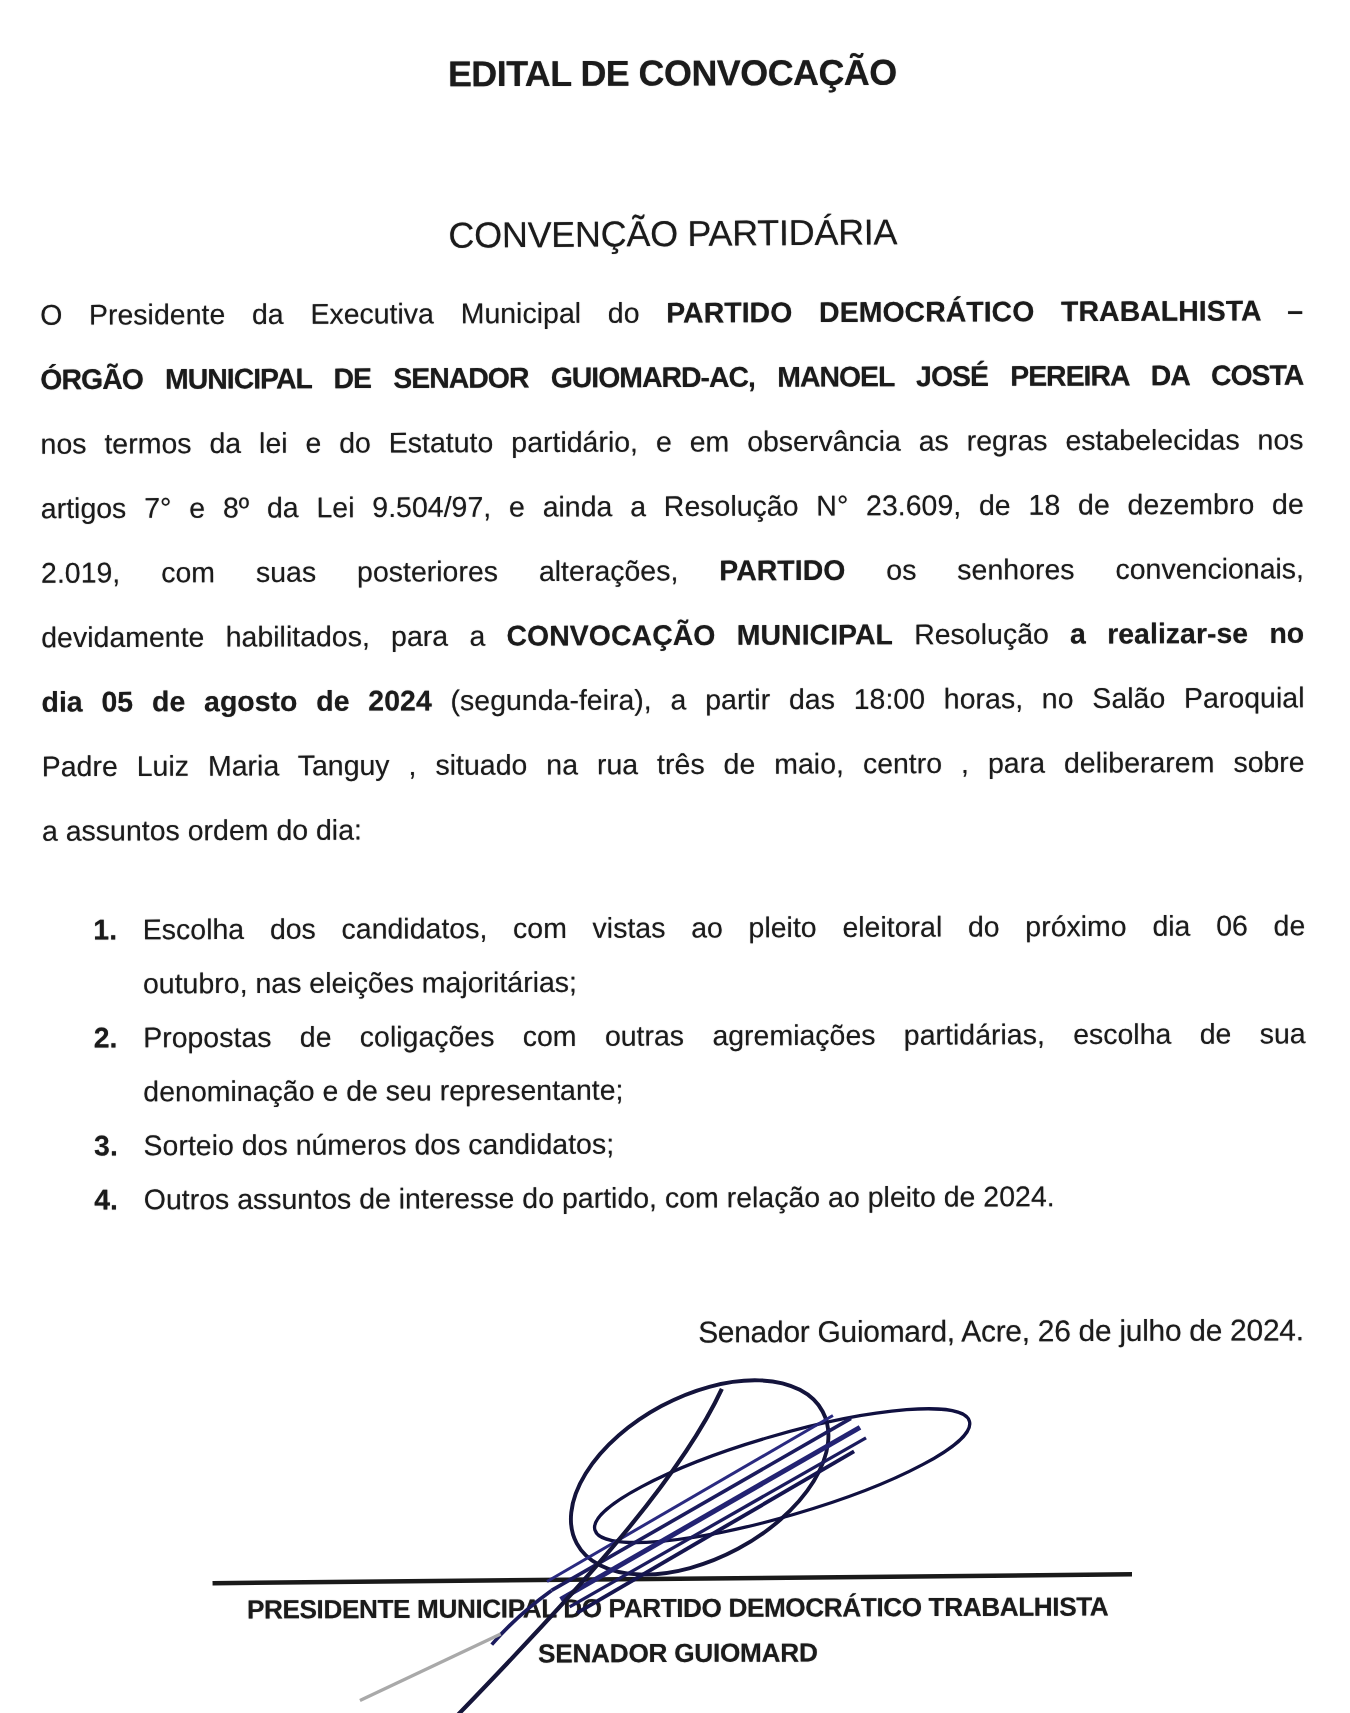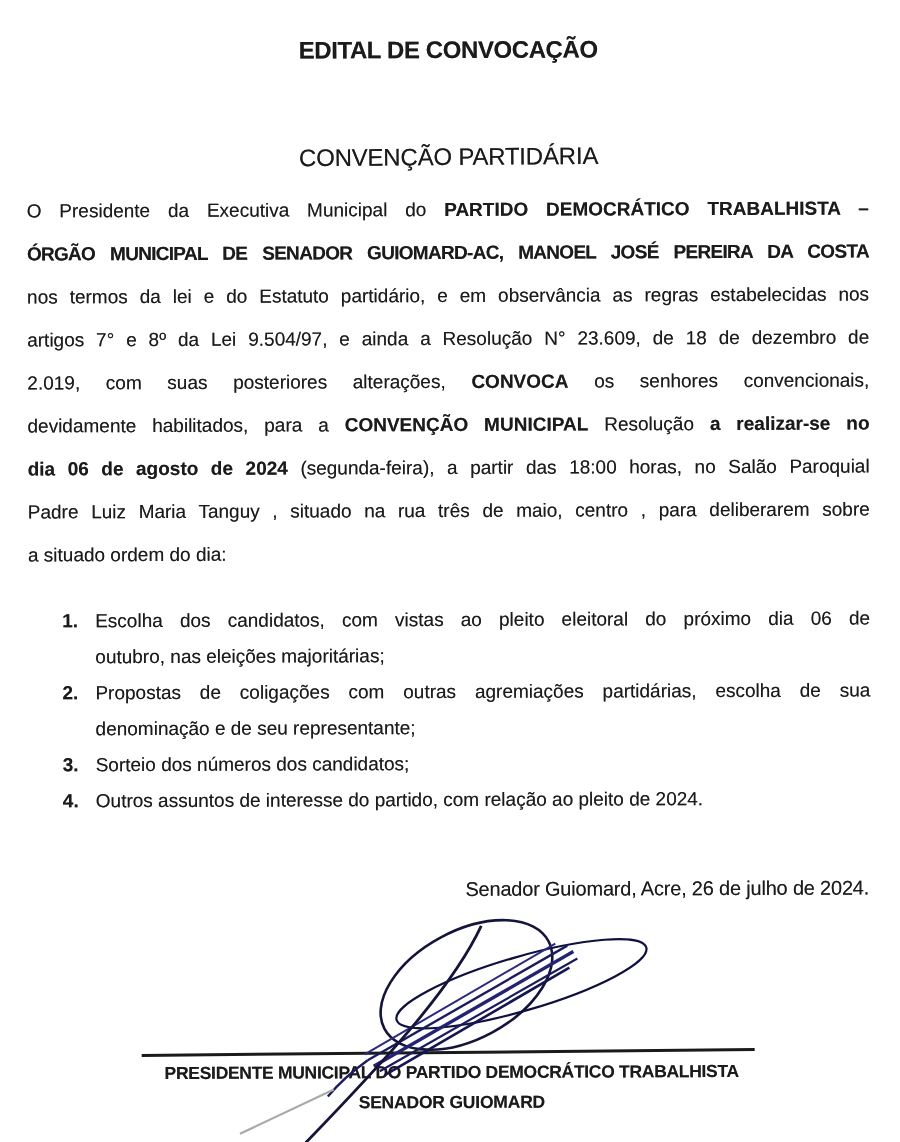--- a/index.html
+++ b/index.html
@@ -73,25 +73,25 @@
 
   <div class="title">EDITAL DE CONVOCAÇÃO</div>
 
   <div class="subtitle">CONVENÇÃO PARTIDÁRIA</div>
 
   <div class="para">
     <div class="pline just"><span>O Presidente da Executiva Municipal do </span><span class="b">PARTIDO DEMOCRÁTICO TRABALHISTA –</span></div>
     <div class="pline just tight"><span class="b">ÓRGÃO MUNICIPAL DE SENADOR GUIOMARD-AC, MANOEL JOSÉ PEREIRA DA COSTA</span></div>
     <div class="pline just"><span>nos termos da lei e do Estatuto partidário, e em observância as regras estabelecidas nos</span></div>
     <div class="pline just"><span>artigos 7° e 8º da Lei 9.504/97, e ainda a Resolução N° 23.609, de 18 de dezembro de</span></div>
-    <div class="pline just"><span>2.019, com suas posteriores alterações, </span><span class="b">CONVOCA</span><span> os senhores convencionais,</span></div>
-    <div class="pline just"><span>devidamente habilitados, para a </span><span class="b">CONVENÇÃO MUNICIPAL</span><span> Resolução </span><span class="b">a realizar-se no</span></div>
-    <div class="pline just"><span class="b">dia 06 de agosto de 2024 </span><span>(segunda-feira), a partir das 18:00 horas, no Salão Paroquial</span></div>
+    <div class="pline just"><span>2.019, com suas posteriores alterações, </span><span class="b">PARTIDO</span><span> os senhores convencionais,</span></div>
+    <div class="pline just"><span>devidamente habilitados, para a </span><span class="b">CONVOCAÇÃO MUNICIPAL</span><span> Resolução </span><span class="b">a realizar-se no</span></div>
+    <div class="pline just"><span class="b">dia 05 de agosto de 2024 </span><span>(segunda-feira), a partir das 18:00 horas, no Salão Paroquial</span></div>
     <div class="pline just"><span>Padre Luiz Maria Tanguy , situado na rua três de maio, centro , para deliberarem sobre</span></div>
-    <div class="pline"><span>a situado ordem do dia:</span></div>
+    <div class="pline"><span>a assuntos ordem do dia:</span></div>
   </div>
 
   <div class="agenda">
     <div class="item">
       <span class="num">1.</span>
       <div class="itext">
         <div class="iline just">Escolha dos candidatos, com vistas ao pleito eleitoral do próximo dia 06 de</div>
         <div class="iline">outubro, nas eleições majoritárias;</div>
       </div>
     </div>

